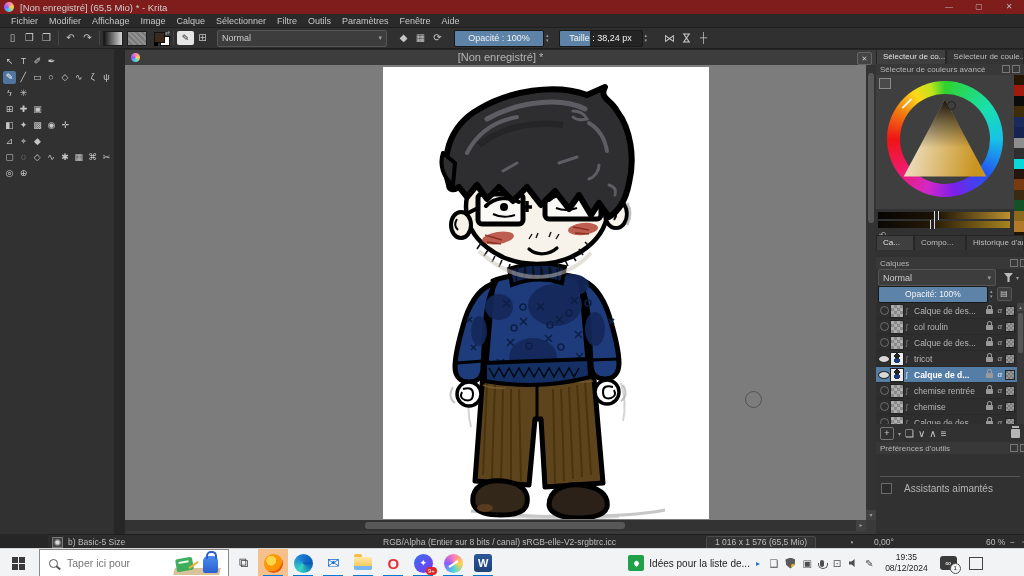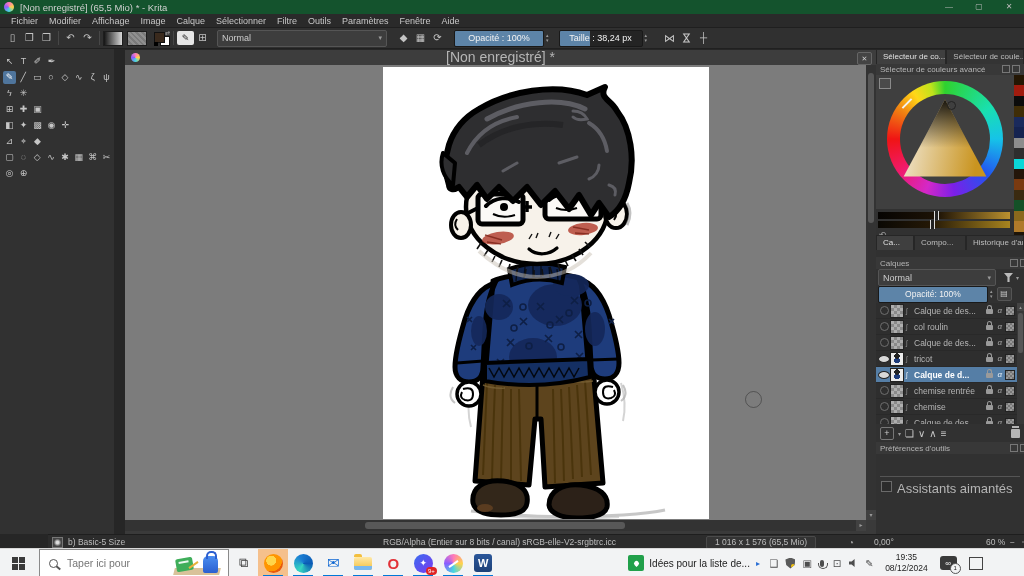--- a/index.html
+++ b/index.html
@@ -3,21 +3,21 @@
 <meta charset="utf-8">
 <style>
   html,body{margin:0;padding:0;background:#262626;}
   #root{position:relative;width:1024px;height:576px;overflow:hidden;
         font-family:"Liberation Sans","DejaVu Sans",sans-serif;
         background:#262626;color:#c8c8c8;-webkit-font-smoothing:antialiased;}
   .abs{position:absolute;}
   .flex{display:flex;align-items:center;}
 
   
-  #titlebar{left:0;top:0;width:1024px;height:14px;background:#14532d;}
+  #titlebar{left:0;top:0;width:1024px;height:14px;background:#7f1d1d;}
   .klogo{width:10px;height:10px;border-radius:50%;
          background:conic-gradient(#ff7ab8,#ffd24a,#47d6e0,#8a5cff,#ff7ab8);}
   #title-text{font-size:9.5px;color:#cfcfcf;margin-left:6px;}
   .winbtn{width:30px;height:14px;text-align:center;font-size:8px;line-height:14px;color:#bbb;}
 
   
   #menubar{left:0;top:14px;width:1024px;height:13px;background:#2a2a2a;border-bottom:1px solid #1f1f1f;}
   .menu-item{font-size:9px;color:#c7c7c7;margin-left:11px;}
 
   
@@ -44,21 +44,21 @@
 
   
   #toolbox{left:0;top:49px;width:114px;height:485px;background:#313131;padding-top:6px;box-sizing:border-box;}
   .trow{display:flex;padding-left:3px;margin-bottom:3px;}
   .ti{width:13px;height:13px;line-height:13px;text-align:center;font-size:9px;color:#c6c6c6;margin-right:1px;}
   .ti.sel{background:#4f759c;border-radius:2px;color:#fff;}
 
   
   #canvaswin{left:125px;top:50px;width:751px;height:484px;background:#3a3a3a;}
   #ctabbar{left:0;top:0;width:751px;height:15px;background:#3d3d3d;border-bottom:1px solid #2c2c2c;}
-  #ctab-title{position:absolute;left:0;right:0;text-align:center;font-size:14px;color:#b5b5b5;line-height:15px;}
+  #ctab-title{position:absolute;left:0;right:0;text-align:center;font-size:11px;color:#b5b5b5;line-height:15px;}
   #ctab-close{position:absolute;right:4px;top:2px;width:13px;height:11px;border:1px solid #666;border-radius:2px;
               font-size:7px;line-height:11px;text-align:center;color:#ccc;background:#444;}
   #canvasarea{left:0;top:15px;width:741px;height:455px;background:#7c7c7c;overflow:hidden;}
   #paper{left:258px;top:2px;width:326px;height:452px;background:#ffffff;}
   #brushcursor{left:620px;top:326px;width:15px;height:15px;border:1px solid rgba(50,50,50,.55);border-radius:50%;}
   .vsb{left:741px;top:15px;width:10px;height:455px;background:#333;}
   .vsb .thumb{position:absolute;left:2px;top:8px;width:6px;height:150px;background:#585858;border-radius:3px;}
   .vsb .arr{position:absolute;left:0;bottom:0;width:10px;height:10px;background:#414141;color:#999;font-size:6px;line-height:10px;text-align:center;}
   .hsb{left:0;top:470px;width:741px;height:11px;background:#333;}
   .hsb .thumb{position:absolute;left:240px;top:2px;width:260px;height:7px;background:#585858;border-radius:3px;}
@@ -125,21 +125,21 @@
   #lbuttons{left:0;top:376px;width:148px;height:16px;display:flex;align-items:center;padding:0 4px;box-sizing:border-box;gap:4px;}
   .lbtn{color:#c6c6c6;font-size:10px;}
   .addbox{width:12px;height:11px;border:1px solid #777;border-radius:2px;color:#ccc;font-size:9px;line-height:11px;text-align:center;}
   .trash{width:9px;height:9px;background:#b5b5b5;border-radius:1px;position:relative;margin-left:auto;}
   .trash::before{content:"";position:absolute;top:-3px;left:1px;width:7px;height:2px;background:#b5b5b5;}
 
   
   #prefheader{left:0;top:393px;width:148px;}
   #smoothrow{left:0;top:407px;width:148px;height:16px;display:flex;align-items:center;padding:0 4px;box-sizing:border-box;font-size:8px;color:#b5b5b5;}
   #prefsep{left:4px;top:427px;width:140px;height:1px;background:#555;}
-  #assistrow{left:0;top:432px;width:148px;height:14px;display:flex;align-items:flex-start;padding:0 5px;box-sizing:border-box;font-size:13px;color:#b5b5b5;gap:5px;}
+  #assistrow{left:0;top:432px;width:148px;height:14px;display:flex;align-items:center;padding:0 5px;box-sizing:border-box;font-size:10px;color:#b5b5b5;gap:12px;}
   .cb{width:9px;height:9px;border:1px solid #6a6a6a;background:#2b2b2b;}
 
   
   #statusbar{left:0;top:534px;width:1024px;height:14px;background:#2c2c2c;border-top:1px solid #1e1e1e;font-size:8.5px;color:#bdbdbd;margin-left:48px;}
   .presetico{width:9px;height:9px;border:1px solid #777;background:radial-gradient(circle,#ddd 20%,#444 60%);margin:0 5px 0 4px;}
   #dimsbox{border:1px solid #4a4a4a;background:#343434;padding:0 8px;height:11px;line-height:11px;border-radius:2px;}
   .zslider{width:42px;height:2px;background:#5a5a5a;position:relative;margin:0 4px;}
   .zslider .zh{position:absolute;left:12px;top:-3px;width:6px;height:8px;background:#9b9b9b;border-radius:1px;}
   .zbtn{width:10px;height:10px;border:1px solid #666;background:linear-gradient(135deg,#7ec,#39d);border-radius:2px;margin-left:4px;}
 

